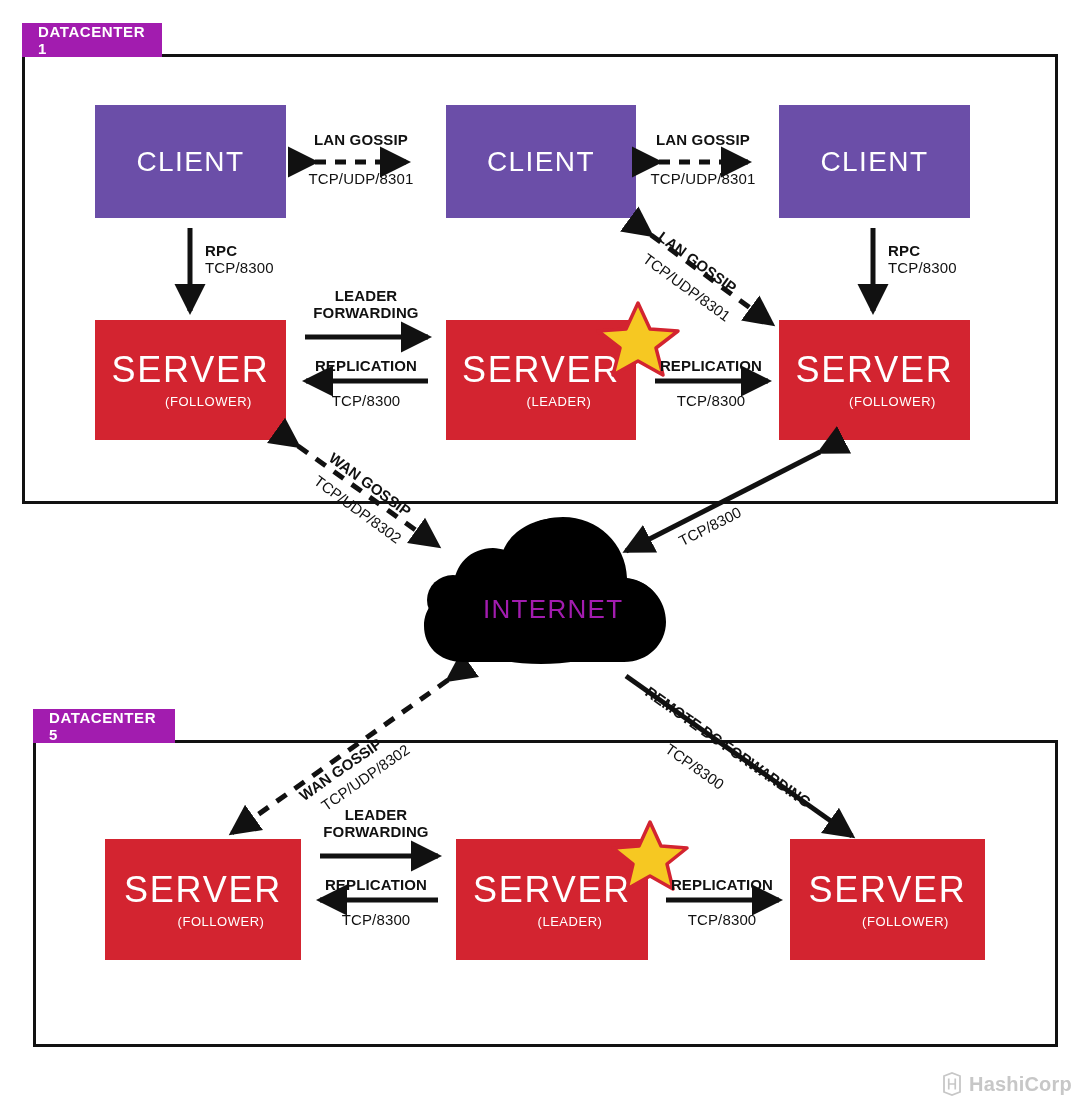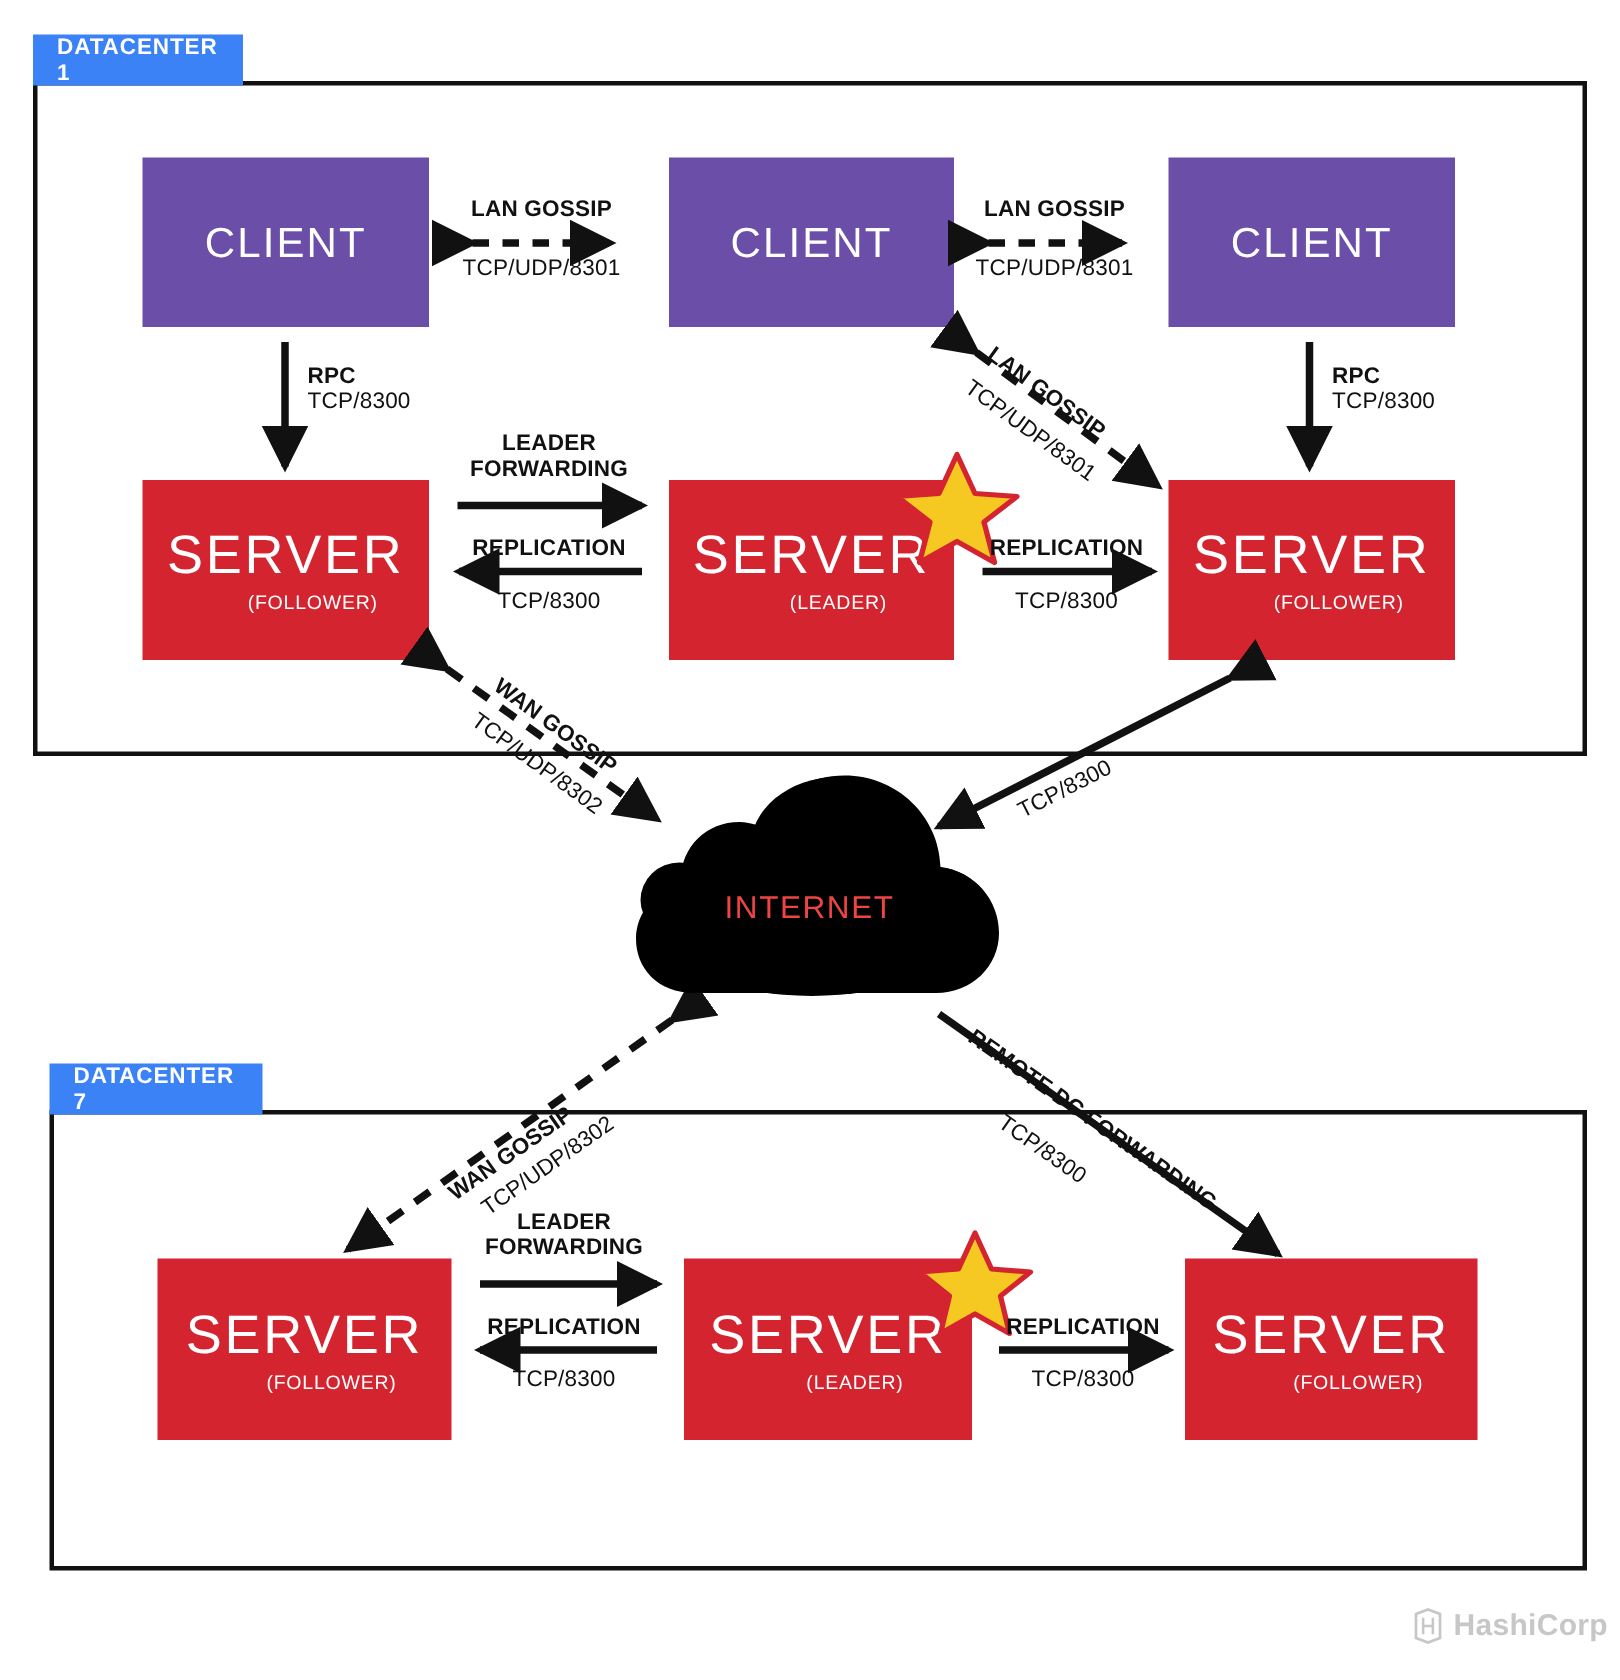--- a/index.html
+++ b/index.html
@@ -7,21 +7,21 @@
   body{
     width:1080px;height:1120px;position:relative;overflow:hidden;
     font-family:"Liberation Sans","DejaVu Sans",sans-serif;
     -webkit-font-smoothing:antialiased;
   }
   #stage{position:absolute;left:0;top:0;width:1080px;height:1120px;}
 
   
   .dc-frame{position:absolute;border:3px solid #111111;background:transparent;box-sizing:border-box;}
   .dc-tab{
-    position:absolute;background:#3b82f6;color:#ffffff;
+    position:absolute;background:#a21caf;color:#ffffff;
     font-size:15px;font-weight:600;letter-spacing:.04em;
     display:flex;align-items:center;padding:0 16px;box-sizing:border-box;
   }
 
   
   .node{
     position:absolute;display:flex;flex-direction:column;
     align-items:center;justify-content:center;color:#ffffff;box-sizing:border-box;
   }
   .node .title{font-size:36px;font-weight:400;letter-spacing:.05em;line-height:1;}
@@ -37,21 +37,21 @@
   .lbl .pt{font-size:15px;font-weight:400;letter-spacing:.01em;display:block;}
   .rot-lbl{position:absolute;white-space:nowrap;color:#111111;}
   .rot-lbl .hd{font-size:15px;font-weight:700;display:block;}
   .rot-lbl .pt{font-size:15px;font-weight:400;display:block;}
 
   
   #wires{position:absolute;left:0;top:0;width:1080px;height:1120px;pointer-events:none;}
 
   
   .cloud-label{
-    position:absolute;color:#ef4444;font-size:21px;letter-spacing:.05em;
+    position:absolute;color:#a21caf;font-size:26px;letter-spacing:.05em;
     font-weight:400;white-space:nowrap;
   }
 
   
   .brand{
     position:absolute;display:flex;align-items:center;gap:6px;
     color:#c7c7c7;font-size:20px;font-weight:600;letter-spacing:.01em;
   }
 </style>
 </head>
@@ -59,21 +59,21 @@
 
 <div id="stage">
 
   <div class="dc-frame" style="left:22px;top:54px;width:1036px;height:450px;"></div>
   <div class="dc-tab" style="left:22px;top:23px;width:140px;height:34px;">
       <span>DATACENTER 1</span>
     </div>
 
   <div class="dc-frame" style="left:33px;top:740px;width:1025px;height:307px;"></div>
   <div class="dc-tab" style="left:33px;top:709px;width:142px;height:34px;">
-      <span>DATACENTER 7</span>
+      <span>DATACENTER 5</span>
     </div>
 
   <div class="node client" style="left:95px;top:105px;width:191px;height:113px;background:#6B4EA8;">
     <span class="title">CLIENT</span>
   </div>
   <div class="node client" style="left:446px;top:105px;width:190px;height:113px;background:#6B4EA8;">
     <span class="title">CLIENT</span>
   </div>
   <div class="node client" style="left:779px;top:105px;width:191px;height:113px;background:#6B4EA8;">
     <span class="title">CLIENT</span>

